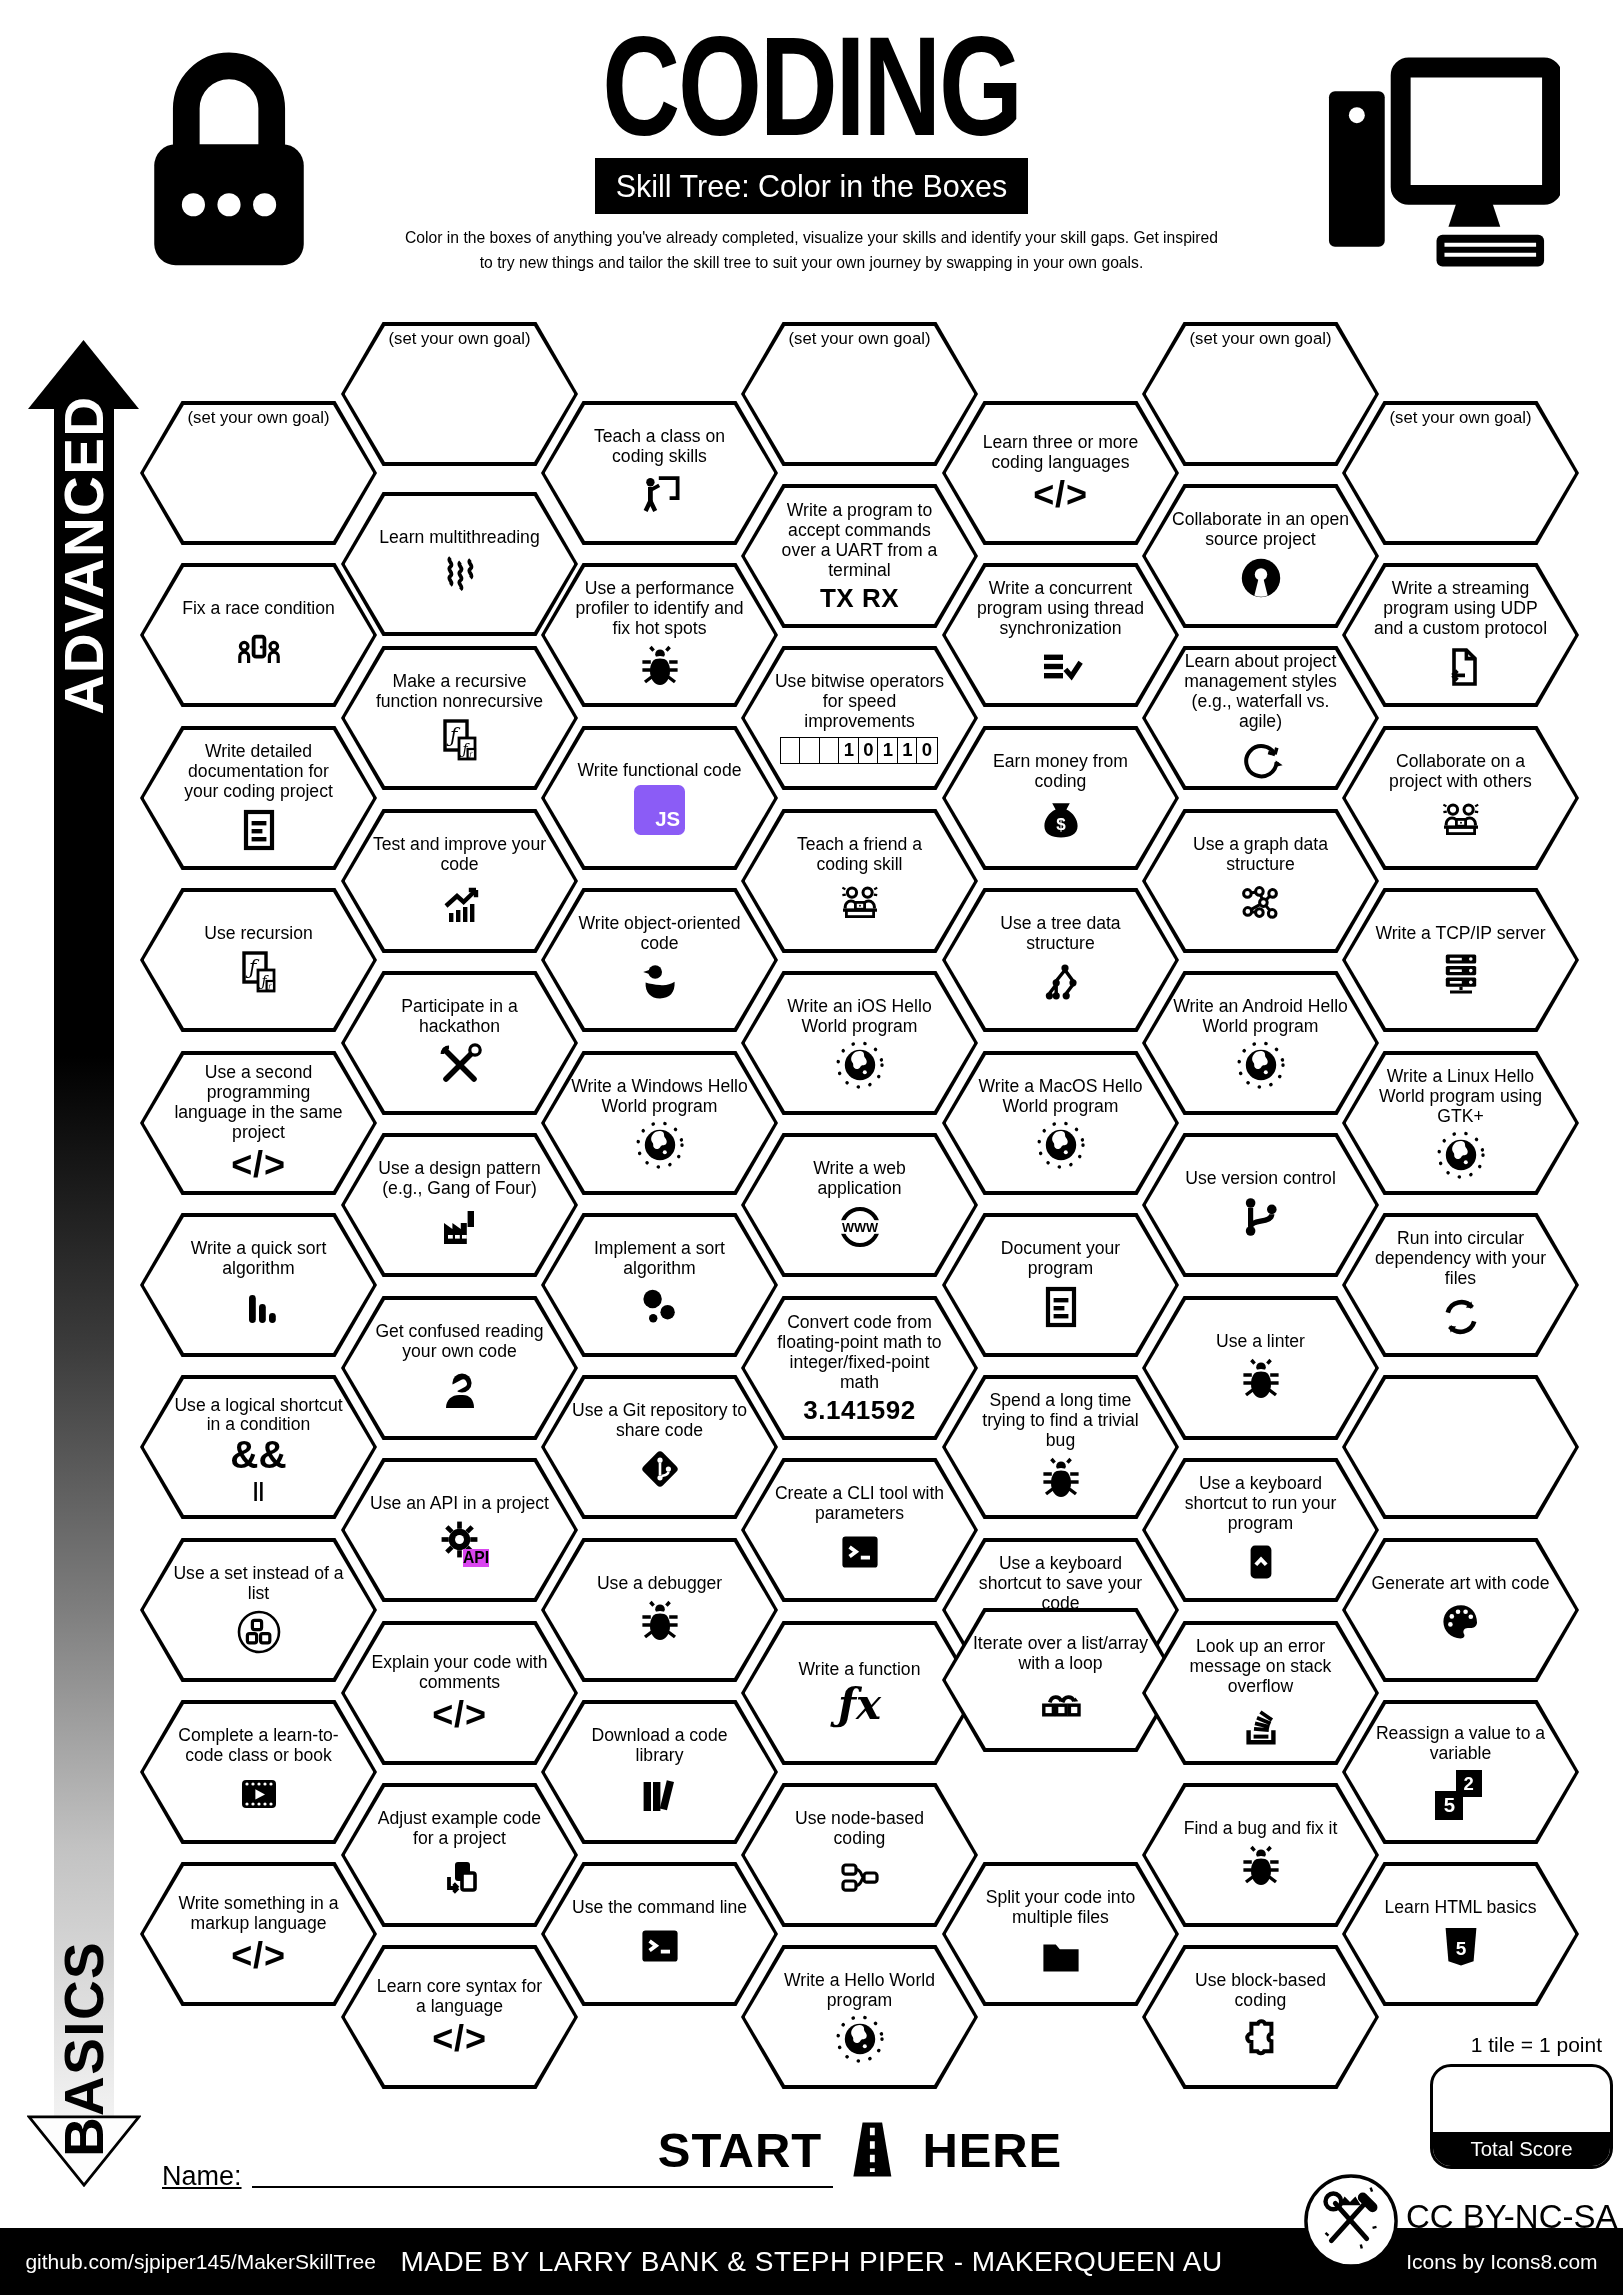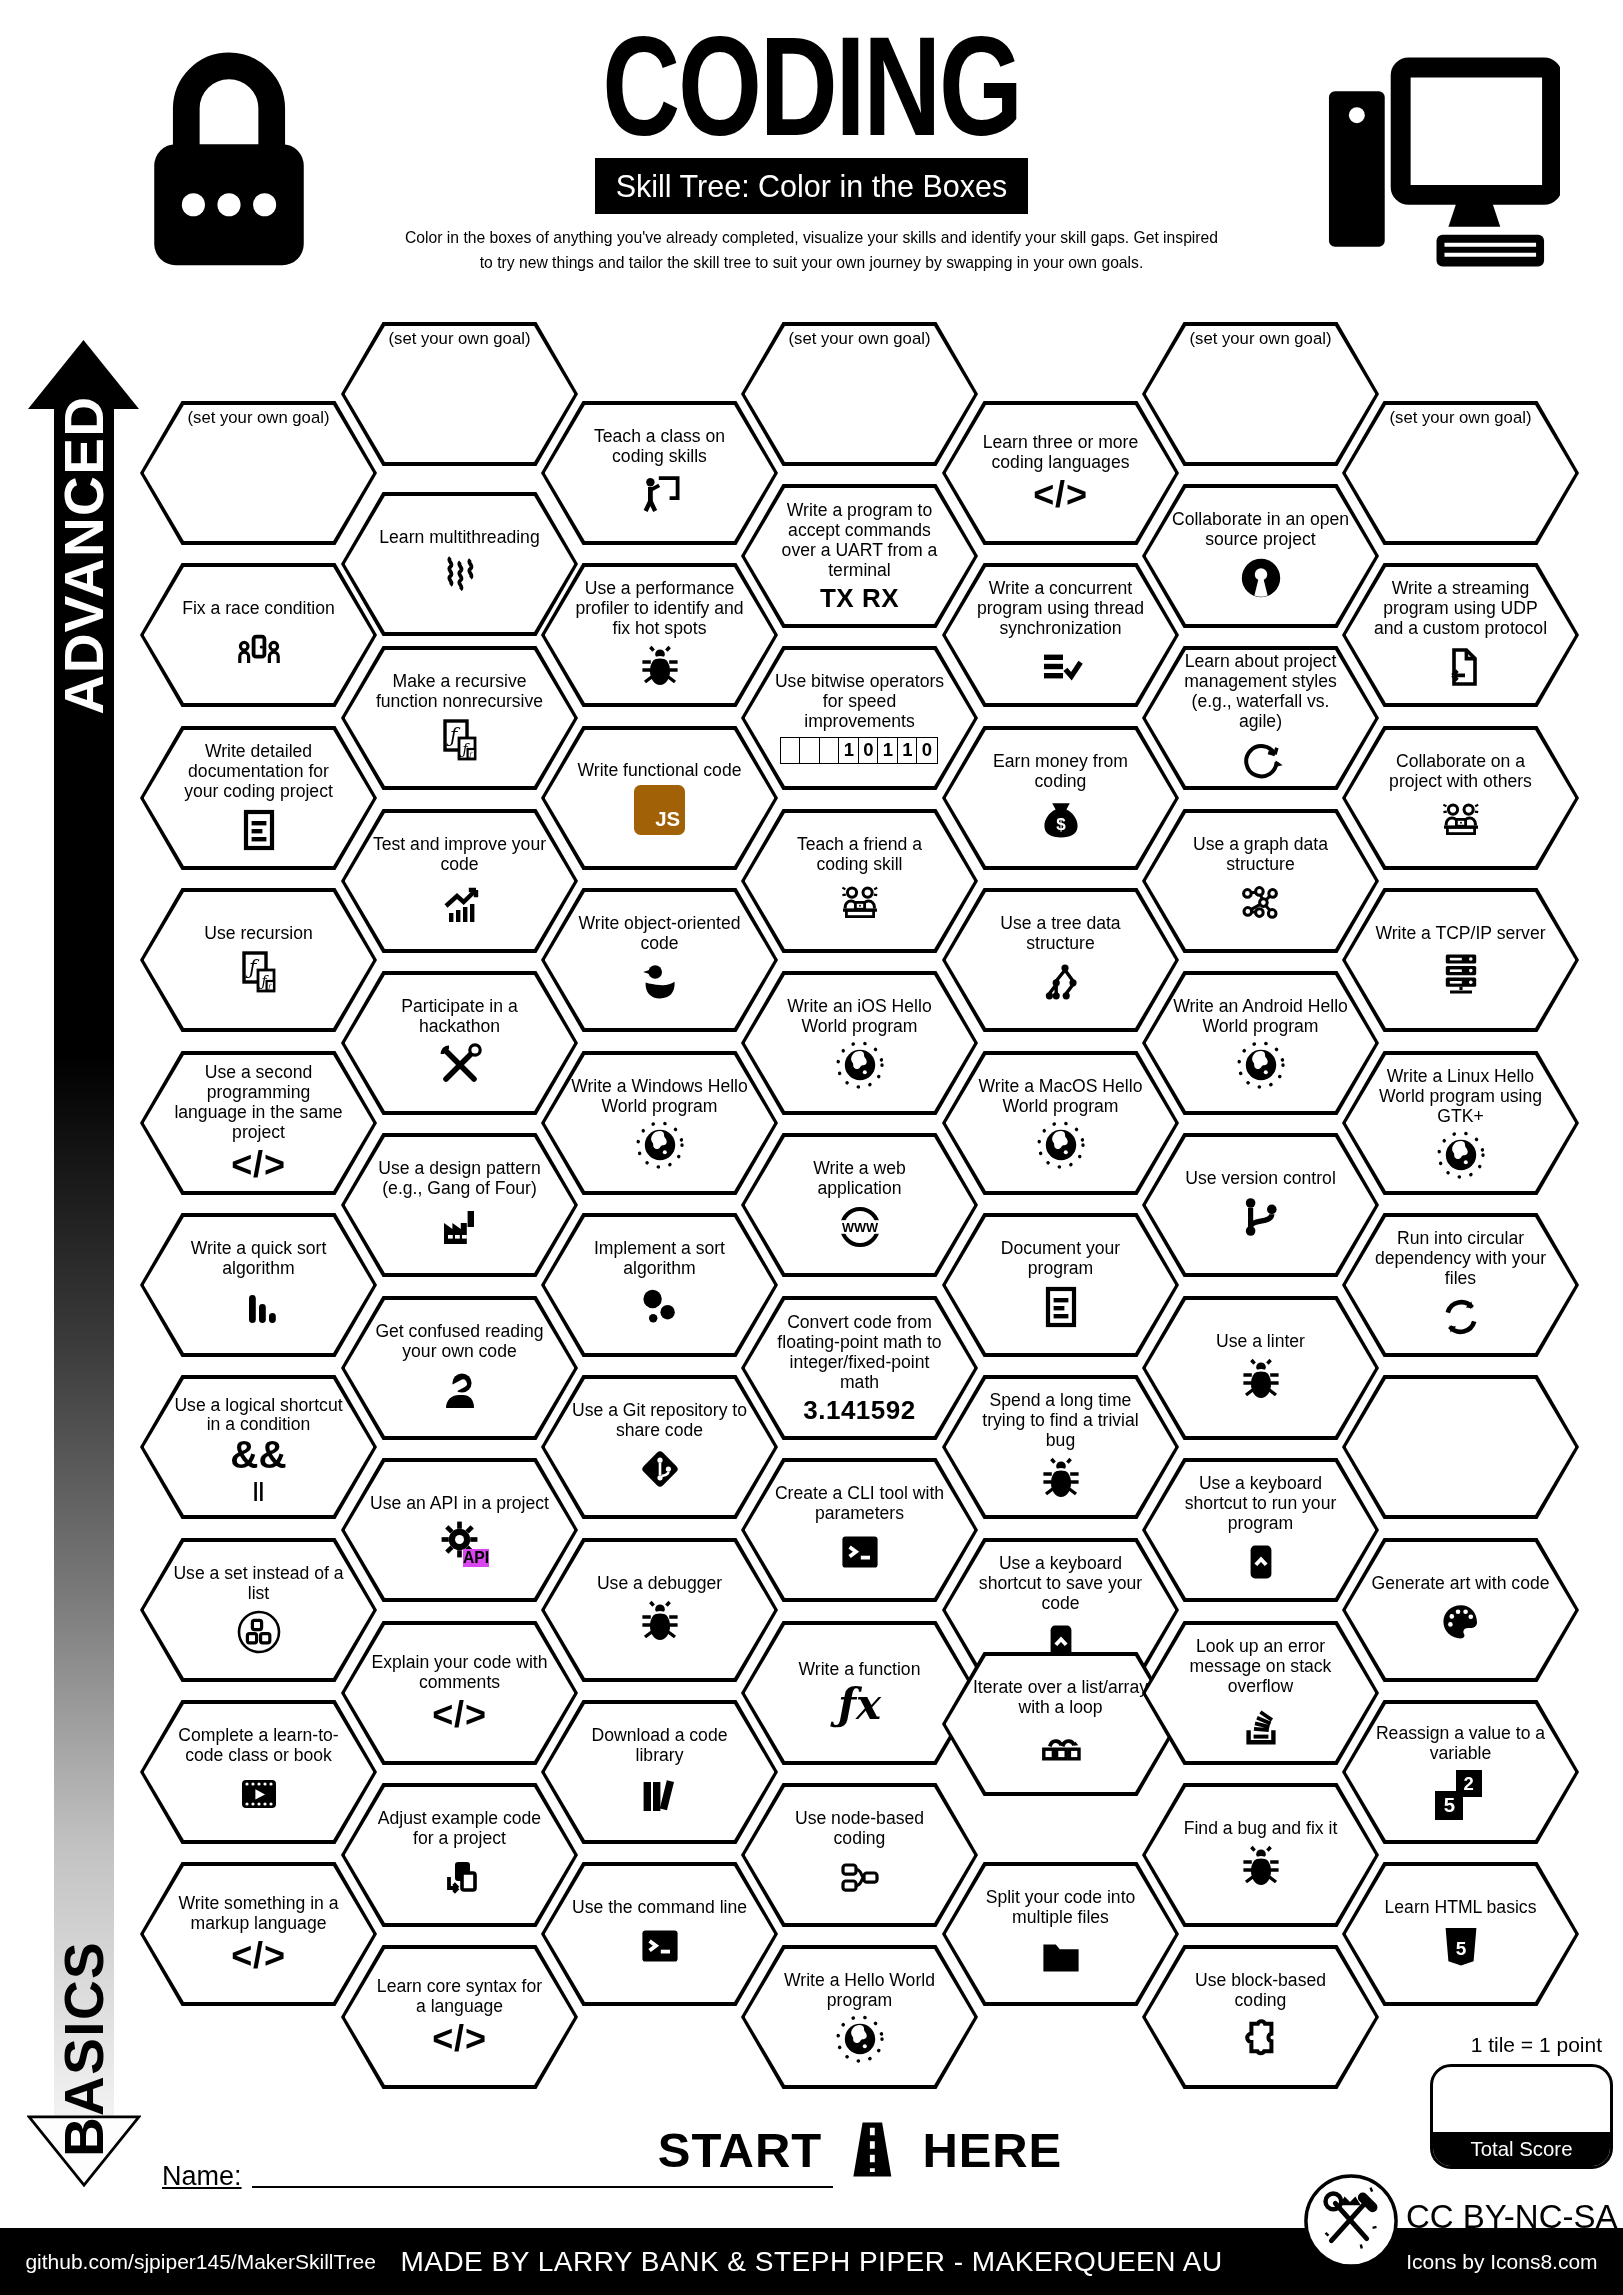--- a/index.html
+++ b/index.html
@@ -31,21 +31,21 @@
   .goal .hc{justify-content:flex-start;padding-top:1.9px;}
   .hl{font-size:17.6px;line-height:1.13;}
   .goal .hl{font-size:16.7px;}
   .hi{display:flex;align-items:center;justify-content:center;}
   svg.ic{width:48px;height:48px;}
   .codeic{font-size:36px;font-weight:bold;letter-spacing:0.9px;line-height:1;}
   .bigtxt{font-size:26px;font-weight:bold;letter-spacing:0.5px;line-height:1;}
   .fxic{font-family:"DejaVu Serif",serif;font-style:italic;font-weight:bold;font-size:42px;line-height:1;}
   .ampic{font-size:39px;font-weight:bold;line-height:.75;}
   .ampic small{font-size:20.4px;}
-  .jsbox{display:flex;align-items:flex-end;justify-content:flex-end;width:46px;height:46px;background:#a16207;
+  .jsbox{display:flex;align-items:flex-end;justify-content:flex-end;width:46px;height:46px;background:#8b5cf6;
      border-radius:6.5px;color:#fff;font-weight:bold;font-size:20.4px;padding:0 4.6px 3.7px 0;}
   .bits{display:flex;}
   .bits i,.bits b{width:19.4px;height:25px;border:1.9px solid #000;margin-left:-1.9px;font-style:normal;
      font-size:18.5px;font-weight:bold;display:flex;align-items:center;justify-content:center;background:#fff;}
   .sq52{position:relative;width:52px;height:52px;}
   .sq52 b{position:absolute;left:0.9px;bottom:0;width:28px;height:29px;background:#000;color:#fff;font-size:20.4px;
      display:flex;align-items:center;justify-content:center;}
   .sq52 i{position:absolute;right:2.8px;top:0;width:26px;height:27px;background:#000;color:#fff;font-style:normal;
      font-weight:bold;font-size:18.5px;display:flex;align-items:center;justify-content:center;border:2.3px solid #fff;}
   .apiwrap{position:relative;width:52px;height:48px;}
@@ -971,21 +971,21 @@
         <div class="hf"></div>
         <div class="hc">
           <div class="hl">Use a keyboard shortcut to save your code</div>
           <div class="hi">
             <svg class="ic" viewBox="0 0 24 24">
               <use href="#g-key"></use>
             </svg>
           </div>
         </div>
       </div>
-      <div class="hex" style="left: 942px; top: 1652px;">
+      <div class="hex" style="left: 942px; top: 1608px;">
         <div class="hb"></div>
         <div class="hf"></div>
         <div class="hc">
           <div class="hl">Iterate over a list/array with a loop</div>
           <div class="hi">
             <svg class="ic" viewBox="0 0 24 24">
               <use href="#g-loop"></use>
             </svg>
           </div>
         </div>

